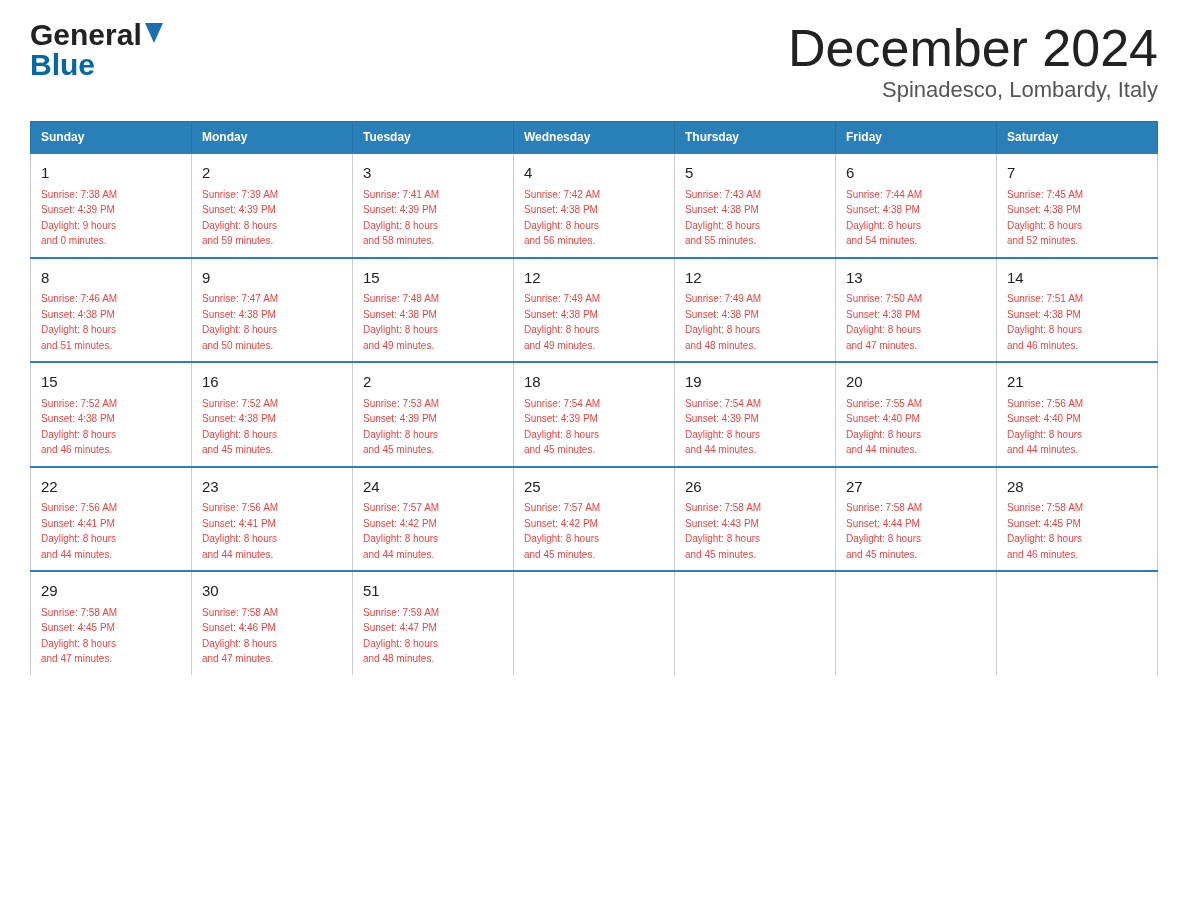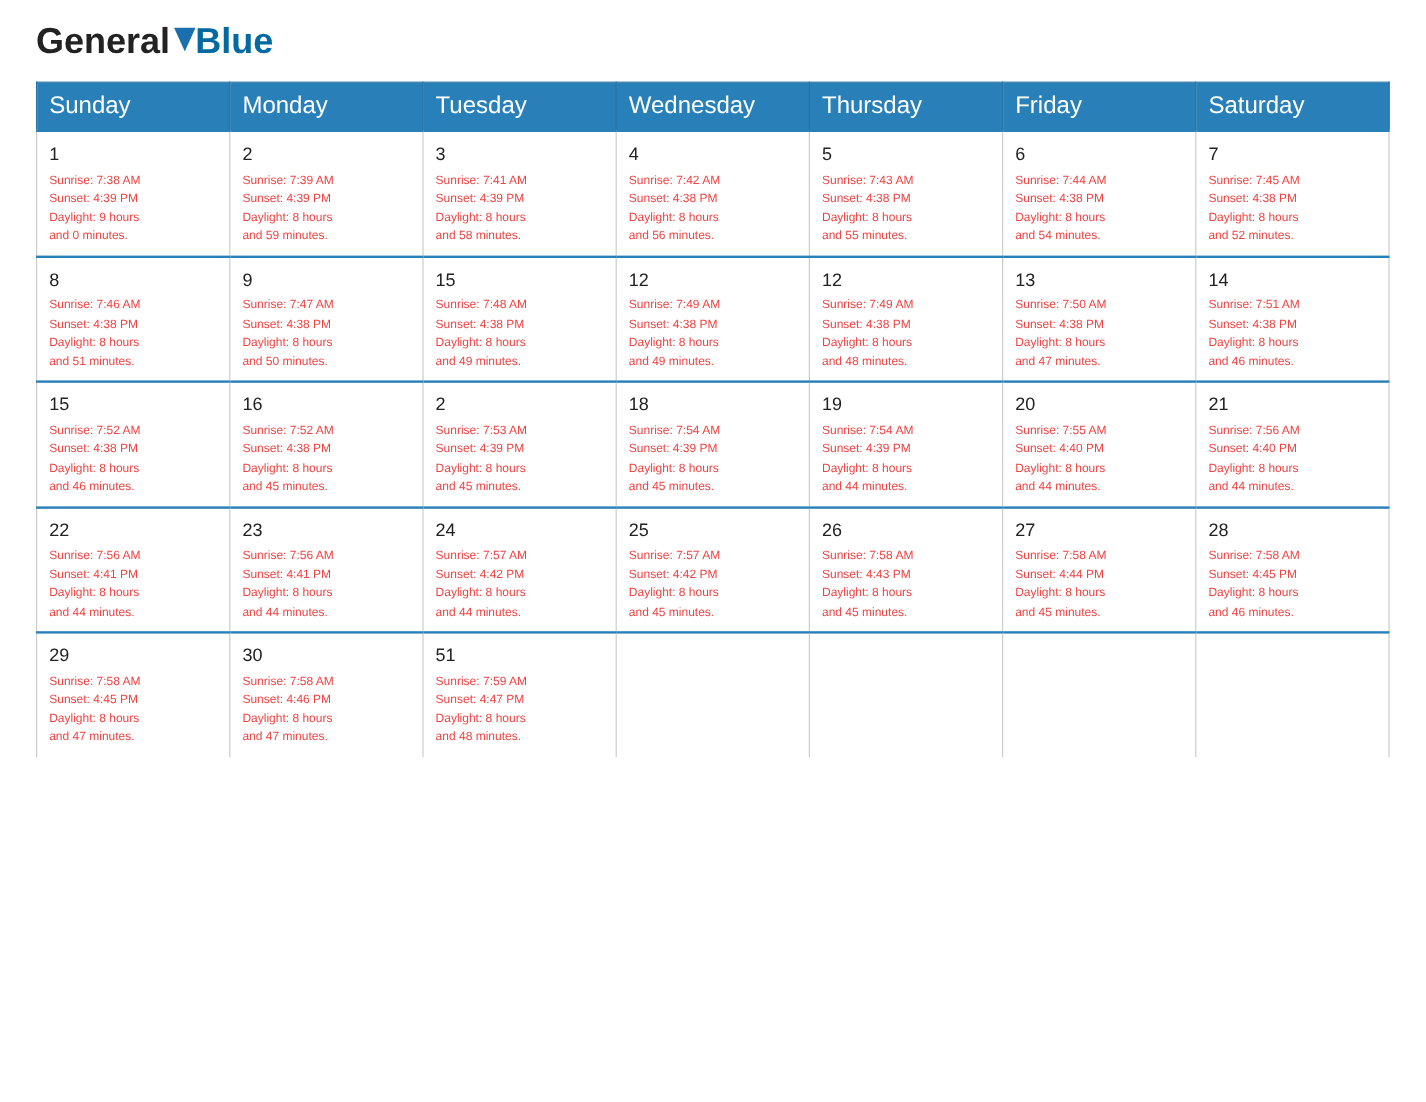--- a/index.html
+++ b/index.html
@@ -33,22 +33,22 @@
     table {
       width: 100%;
       border-collapse: collapse;
       table-layout: fixed;
     }
     thead tr {
       background-color: #2980b9;
     }
     thead th {
       color: #fff;
-      font-size: 20px;
-      font-weight: normal;
+      font-size: 12px;
+      font-weight: bold;
       padding: 8px 10px;
       text-align: left;
       border: 1px solid #2471a3;
     }
     tbody tr {
       background: #fff;
     }
     tbody td {
       vertical-align: top;
       padding: 8px 10px;
@@ -76,20 +76,21 @@
       margin-bottom: 2px;
       display: block;
     }
     .day-info {
       color: #ef4444;
       font-size: 10px;
       line-height: 1.55;
     }
     .logo-gb {
       display: flex;
+      flex-direction: column;
       align-items: flex-start;
     }
     .logo-top-line {
       display: flex;
       align-items: center;
     }
   </style>
 </head>
 <body>
 
@@ -100,20 +101,24 @@
       <span style="display:inline-block;margin-left:3px;position:relative;top:0px;">
         <svg width="18" height="20" viewBox="0 0 18 20">
             <polygon points="0,0 18,0 9,20" fill="#1a6faf"></polygon>
           </svg>
       </span>
     </div>
     <div>
       <span style="font-size:30px;font-weight:bold;color:#0369a1;line-height:1;">Blue</span>
     </div>
   </div>
+  <div class="title-block">
+    <div class="title-month">December 2024</div>
+    <div class="title-location">Spinadesco, Lombardy, Italy</div>
+  </div>
 </div>
 
 <table>
   <thead>
     <tr>
     <th>Sunday</th>
         <th>Monday</th>
         <th>Tuesday</th>
         <th>Wednesday</th>
         <th>Thursday</th>

